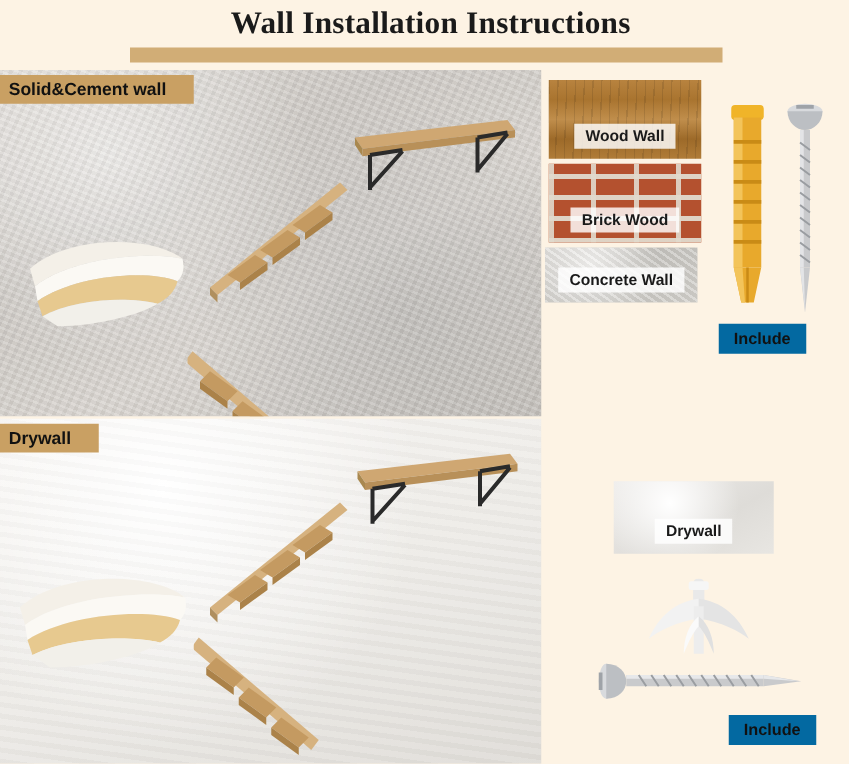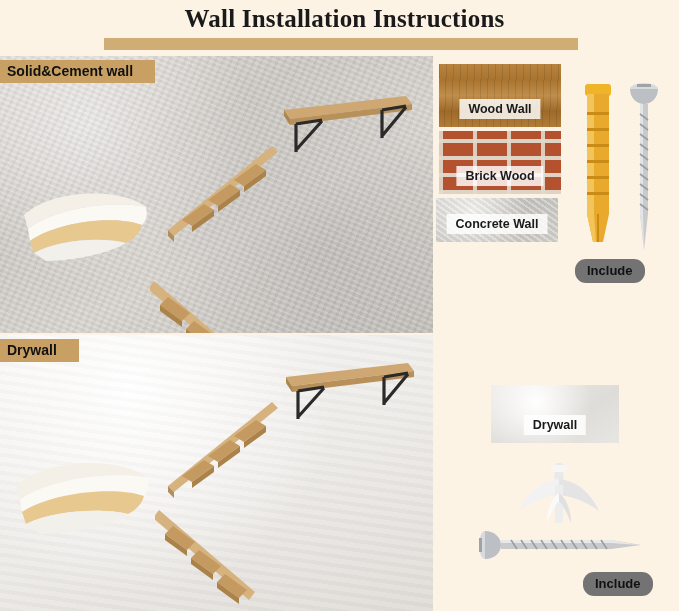--- a/index.html
+++ b/index.html
@@ -160,27 +160,26 @@
   #swatch-drywall {
     left: 56px; top: 50px; width: 128px; height: 58px;
     background:
       radial-gradient(circle at 35% 30%, #ffffff, rgba(255,255,255,0) 60%),
       linear-gradient(150deg, #eeecea 0%, #dedcd8 60%, #e8e6e2 100%);
   }
 
   
   .include-label {
     position: absolute;
-    background: #737373;
+    background: #0369a1;
     color: #111;
     font-size: 13px;
     font-weight: bold;
     padding: 4px 12px 5px 12px;
     white-space: nowrap;
-    border-radius: 11px;
   }
   #include-top { left: 140px; top: 203px; }
   #include-bottom { left: 148px; top: 237px; }
 
   
   .abs { position: absolute; }
   svg { display: block; }
 </style>
 </head>
 <body>

